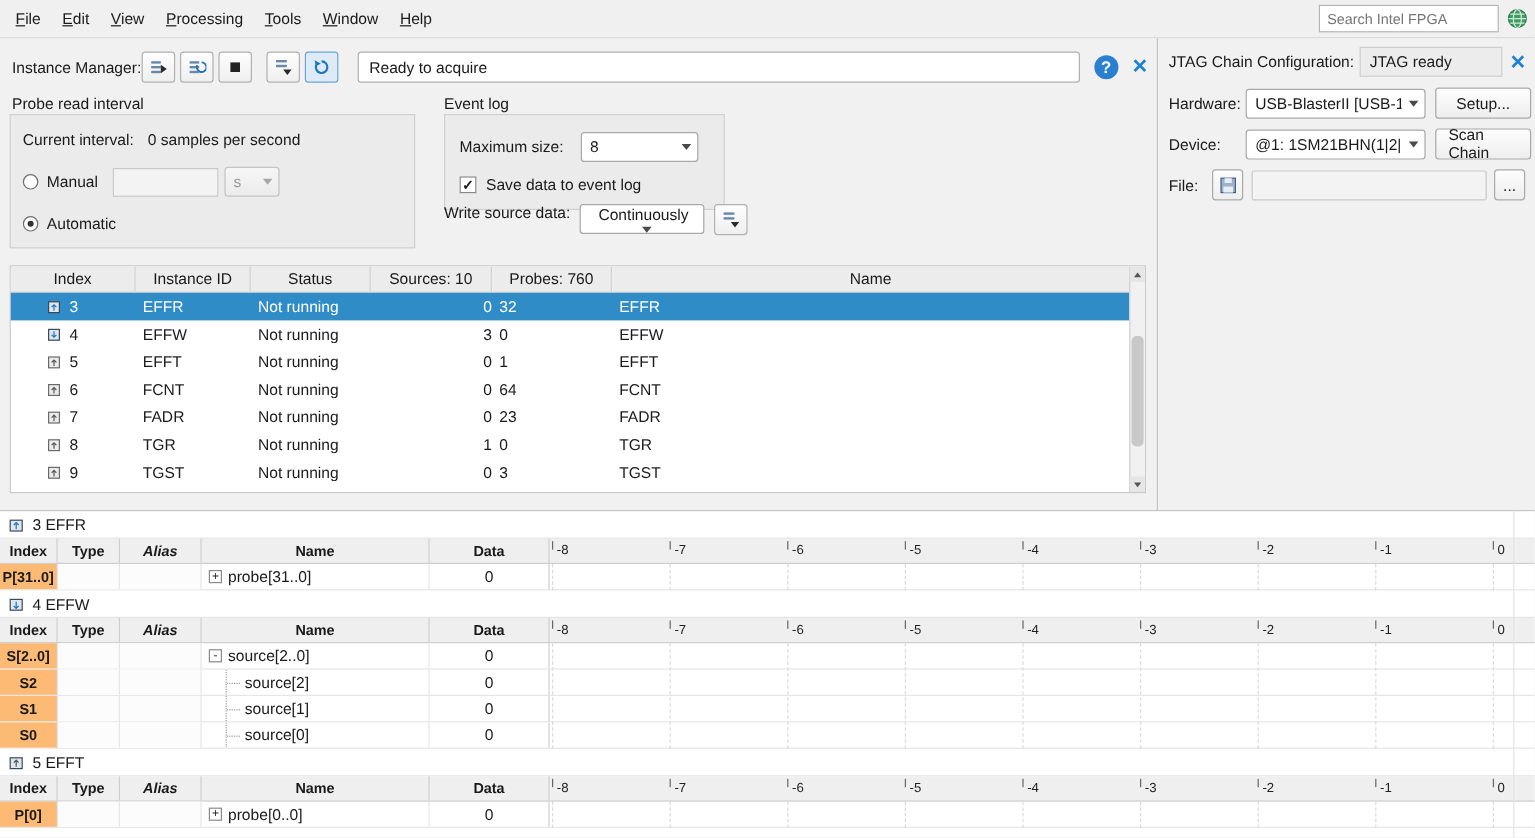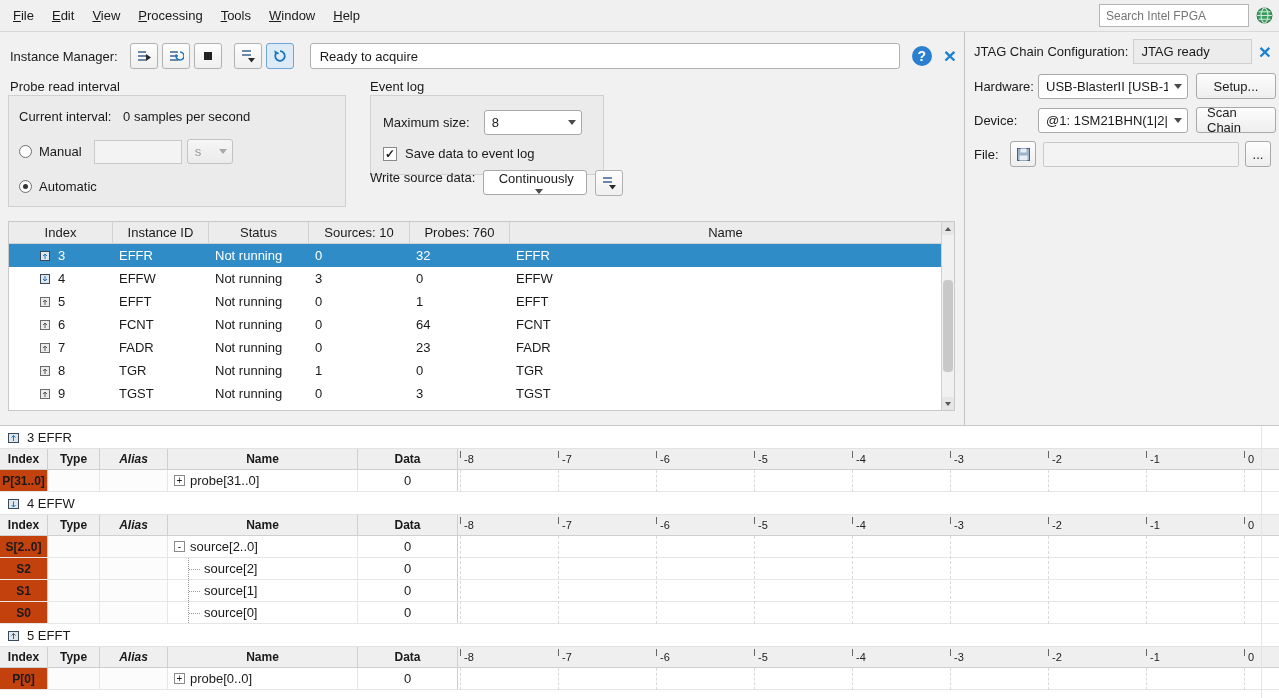--- a/index.html
+++ b/index.html
@@ -39,21 +39,21 @@
   .radio { width:13px; height:13px; border:1px solid #707070; border-radius:50%; background:#fdfdfd;
     position:relative; flex:none; }
   .radio.sel::after { content:""; position:absolute; left:3px; top:3px; width:5px; height:5px;
     border-radius:50%; background:#333; }
   .chk { width:14px; height:14px; border:1px solid #8a8a8a; background:#fff; flex:none;
     font-size:12px; font-weight:bold; line-height:12px; text-align:center; color:#222; }
 
   
   .pane-left { position:absolute; left:0; top:32px; width:964px; height:393px; background:#f1f1f1; }
   .im-bar { position:absolute; left:10px; top:10px; right:8px; height:28px; display:flex; align-items:center; }
-  .im-label { margin-right:12px; }
+  .im-label { }
   .tool-sep { width:8px; flex:none; }
   .status-box { flex:1; height:26px; background:#fff; border:1px solid #b0b0b0; border-radius:3px;
     margin:0 12px 0 12px; display:flex; align-items:center; padding:0 9px; }
   .help-btn { width:20px; height:20px; border-radius:50%; background:#2b7fd0; color:#fff;
     font-weight:bold; font-size:14px; display:flex; align-items:center; justify-content:center;
     margin-right:12px; cursor:default; }
   .close-x { color:#1d82d2; font-size:21px; font-weight:bold; line-height:20px; cursor:default; }
 
   .gb-title { position:absolute; }
   .groupbox { position:absolute; background:#ebebeb; border:1px solid #d0d0d0; }
@@ -81,21 +81,21 @@
   
   .itable { position:absolute; left:8px; top:189px; width:947px; height:190px;
     background:#fff; border:1px solid #c9c9c9; }
   .ith { display:flex; height:22px; background:#ececec; border-bottom:1px solid #d2d2d2;
     margin-right:13px; }
   .ith > div { display:flex; align-items:center; justify-content:center;
     border-right:1px solid #d2d2d2; overflow:hidden; white-space:nowrap; }
   .c-index { width:104px; flex:none; }
   .c-id    { width:96px;  flex:none; }
   .c-status{ width:100px; flex:none; }
-  .c-src   { width:101px; flex:none; }
+  .c-src   { width:101px; flex:none;text-align:right; }
   .c-prb   { width:100px; flex:none; }
   .c-name  { flex:1; border-right:none !important; }
   .itr { display:flex; height:23px; align-items:center; margin-right:13px; }
   .itr > div { overflow:hidden; white-space:nowrap; padding-left:6px; }
   .itr .c-index { display:flex; align-items:center; justify-content:flex-start; padding-left:30px; }
   .itr .c-index svg { margin-right:7px; flex:none; }
   .itr.selected { background:#308cc6; color:#fff; }
   .iscroll { position:absolute; right:0; top:0; bottom:0; width:13px; background:#f1f1f1;
     border-left:1px solid #d0d0d0; }
   .iscroll .sb-btn { position:absolute; left:0; width:12px; height:13px; background:#e6e6e6;
@@ -138,21 +138,21 @@
   .w-alias { width:68px; flex:none;font-style:italic; }
   .w-name  { width:190px; flex:none; }
   .w-data  { width:100px; flex:none; }
   .w-time  { flex:1; position:relative; border-right:none !important; font-weight:normal; }
   .tick { position:absolute; top:0; height:100%; display:flex; align-items:center;
     font-size:11px; color:#222; padding-left:4px; }
   .tick::before { content:""; position:absolute; left:0; top:2px; width:1px; height:7px; background:#666; }
   .wrows { position:relative; }
   .wtr { display:flex; height:22px; border-bottom:1px solid #e6e6e6; }
   .wtr > div { overflow:hidden; white-space:nowrap; }
-  .wtr .w-index { background:#c2410c; font-weight:bold; font-size:12px;
+  .wtr .w-index { background:#fdba74; font-weight:bold; font-size:12px;
     display:flex; align-items:center; justify-content:center; border-right:1px solid #cfcfcf; }
   .wtr .w-type, .wtr .w-alias { border-right:1px solid #e6e6e6; background:#fcfcfc; }
   .wtr .w-name { display:flex; align-items:center; padding-left:6px; border-right:1px solid #e6e6e6; }
   .wtr .w-data { display:flex; align-items:center; justify-content:center; border-right:1px solid #cfcfcf; }
   .wtr .w-wave { flex:1; }
   .exp { width:11px; height:11px; border:1px solid #8a8a8a; background:#fff; flex:none;
     font-size:10px; line-height:9px; text-align:center; margin-right:5px; }
   .tree-elbow { width:13px; height:100%; flex:none; margin-left:14px; margin-right:3px;
     border-left:1px dotted #999; position:relative; }
   .tree-elbow::after { content:""; position:absolute; left:0; top:50%; width:11px; height:1px;

